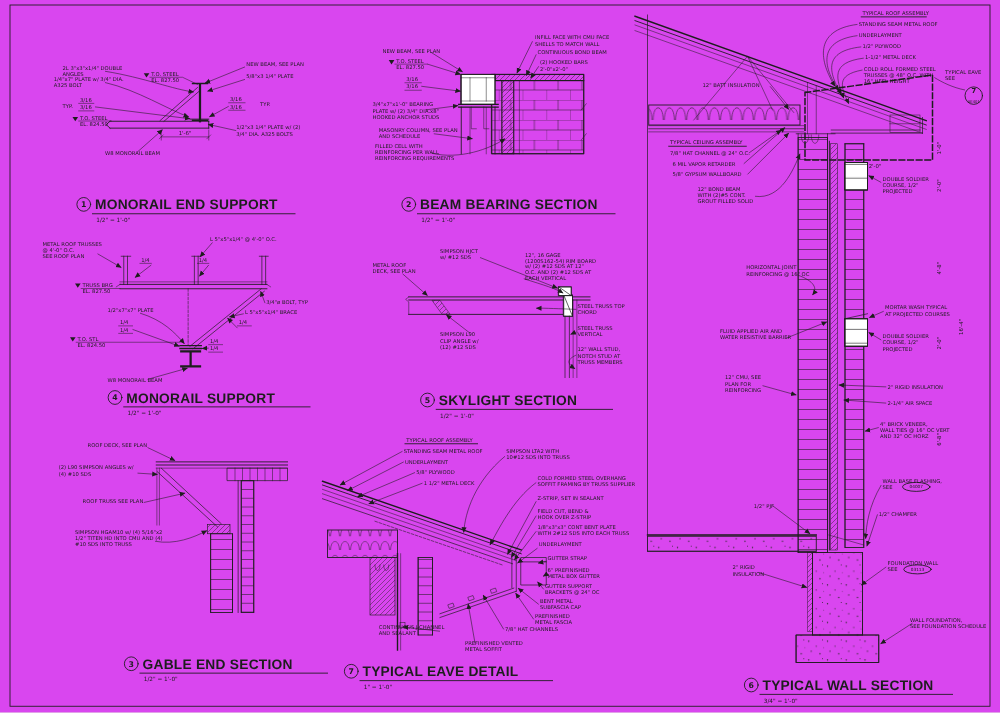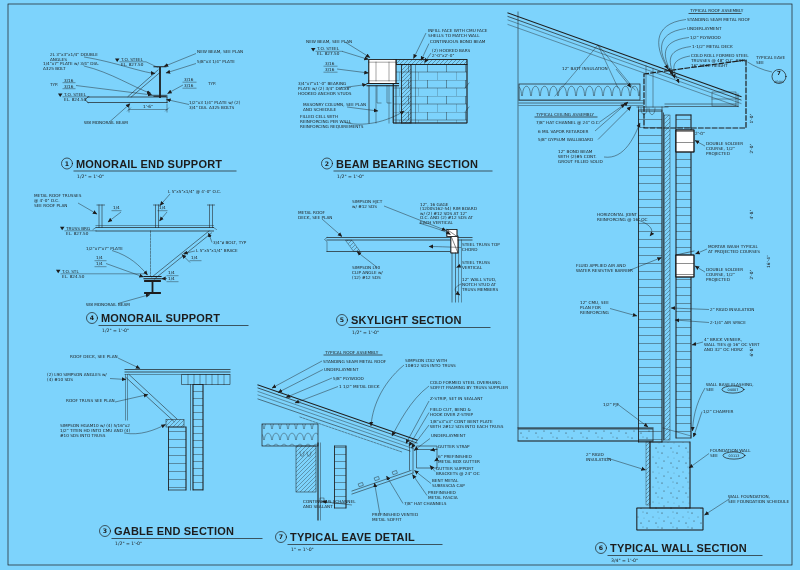--- a/index.html
+++ b/index.html
@@ -1,16 +1,16 @@
 <!DOCTYPE html>
 <html><head>
 <meta charset="utf-8">
 <style>
   html,body{margin:0;padding:0;background:#e8e8e8}
-  #sheet{position:relative;width:800px;height:570px;background:#7dd3fc;margin:0 auto;
+  #sheet{position:relative;width:800px;height:570px;background:#d946ef;margin:0 auto;
          font-family:"DejaVu Sans",sans-serif}
   svg{display:block}
   .s{stroke:#1d1d1d;fill:none;stroke-width:.7;stroke-linecap:square}
   .t{stroke-width:.4}
   .m{stroke-width:.55}
   .b{stroke-width:1.8}
   .b1{stroke-width:1.1}
   .ld{stroke:#1d1d1d;fill:none;stroke-width:.45}
   .dsh{stroke:#1d1d1d;fill:none;stroke-width:1.2;stroke-dasharray:4.5 2.4}
   .dsh2{stroke:#1d1d1d;fill:none;stroke-width:.45;stroke-dasharray:2 1.4}

